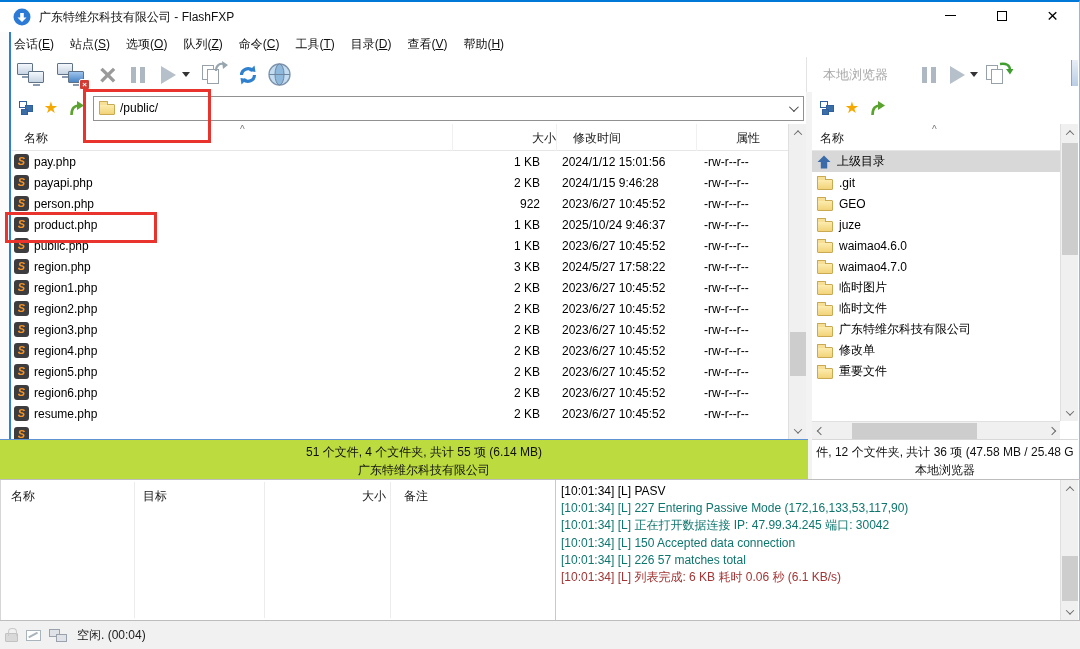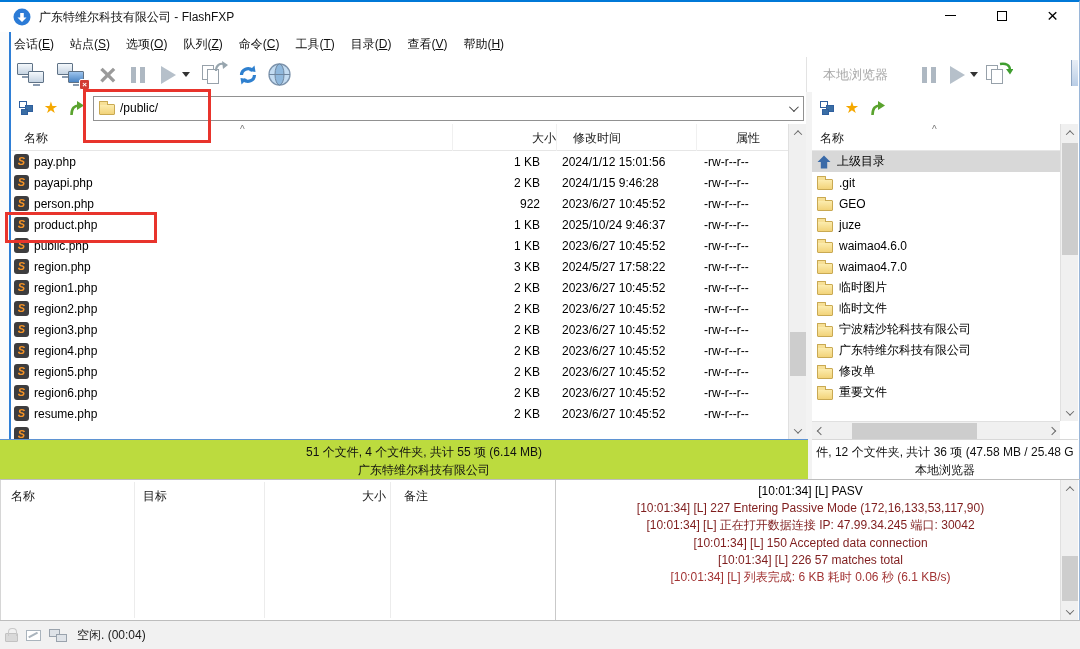--- a/index.html
+++ b/index.html
@@ -109,22 +109,22 @@
 .local-status { position:absolute; left:812px; top:437px; width:266px; height:40px; background:#fff; border-top:1px solid #d8d8d8; text-align:center; padding-top:3px; overflow:hidden; white-space:nowrap; }
 .local-status div { line-height:18px; color:#111; }
 
 
 .bottom-sep { position:absolute; left:0; top:477px; width:1080px; height:1px; background:#bdbdbd; }
 .queue-panel { position:absolute; left:0; top:478px; width:556px; height:140px; background:#fff; border-right:1px solid #c9c9c9; border-left:1px solid #d6d6d6; }
 .queue-panel .hc { position:absolute; top:8px; color:#1a1a1a; }
 .qh-name { left:10px; } .qh-target { left:142px; } .qh-size { left:300px; width:85px; text-align:right; } .qh-note { left:403px; }
 .q-sep { position:absolute; top:2px; width:1px; height:136px; background:#ececec; }
 .log-panel { position:absolute; left:557px; top:478px; width:503px; height:140px; background:#fff; overflow:hidden; padding:3px 0 0 4px; }
-.log-line { line-height:17.2px; white-space:nowrap; color:#000;text-align:center; }
-.log-line.info { color:#7f1d1d; }
+.log-line { line-height:17.2px; white-space:nowrap; color:#000; }
+.log-line.info { color:#0f766e; }
 .log-line.done { color:#a23535; }
 
 
 .statusbar { position:absolute; left:0; top:618px; width:1080px; height:30px; background:#f1f1f1; border-top:1px solid #bdbdbd; display:flex; align-items:center; }
 .lock-ic { position:relative; width:13px; height:9px; background:#d9d9d9; border:1px solid #c2c2c2; border-radius:1px; margin-left:5px; margin-top:4px; }
 .lock-ic:before { content:""; position:absolute; left:2px; top:-6px; width:7px; height:7px; border:1.5px solid #c9c9c9; border-bottom:none; border-radius:4px 4px 0 0; }
 .sbmon-ic { position:relative; width:15px; height:11px; border:1.5px solid #aab4bd; margin-left:8px; background:#fff; }
 .sbmon-ic:before { content:""; position:absolute; left:1px; top:3px; width:10px; height:1.5px; background:#aab4bd; transform:rotate(-28deg); }
 .sbpc-ic { position:relative; width:20px; height:14px; margin-left:8px; }
 .sbpc-ic i { position:absolute; width:11px; height:8px; border:1px solid #9aa3ad; background:#dfe3e8; }
@@ -481,24 +481,20 @@
       <div class="lrow">
         <span class="folder"></span>
         <span>临时图片</span>
       </div>
       <div class="lrow">
         <span class="folder"></span>
         <span>临时文件</span>
       </div>
       <div class="lrow">
         <span class="folder"></span>
-        <span>宁波精沙轮科技有限公司</span>
-      </div>
-      <div class="lrow">
-        <span class="folder"></span>
         <span>广东特维尔科技有限公司</span>
       </div>
       <div class="lrow">
         <span class="folder"></span>
         <span>修改单</span>
       </div>
       <div class="lrow">
         <span class="folder"></span>
         <span>重要文件</span>
       </div>

